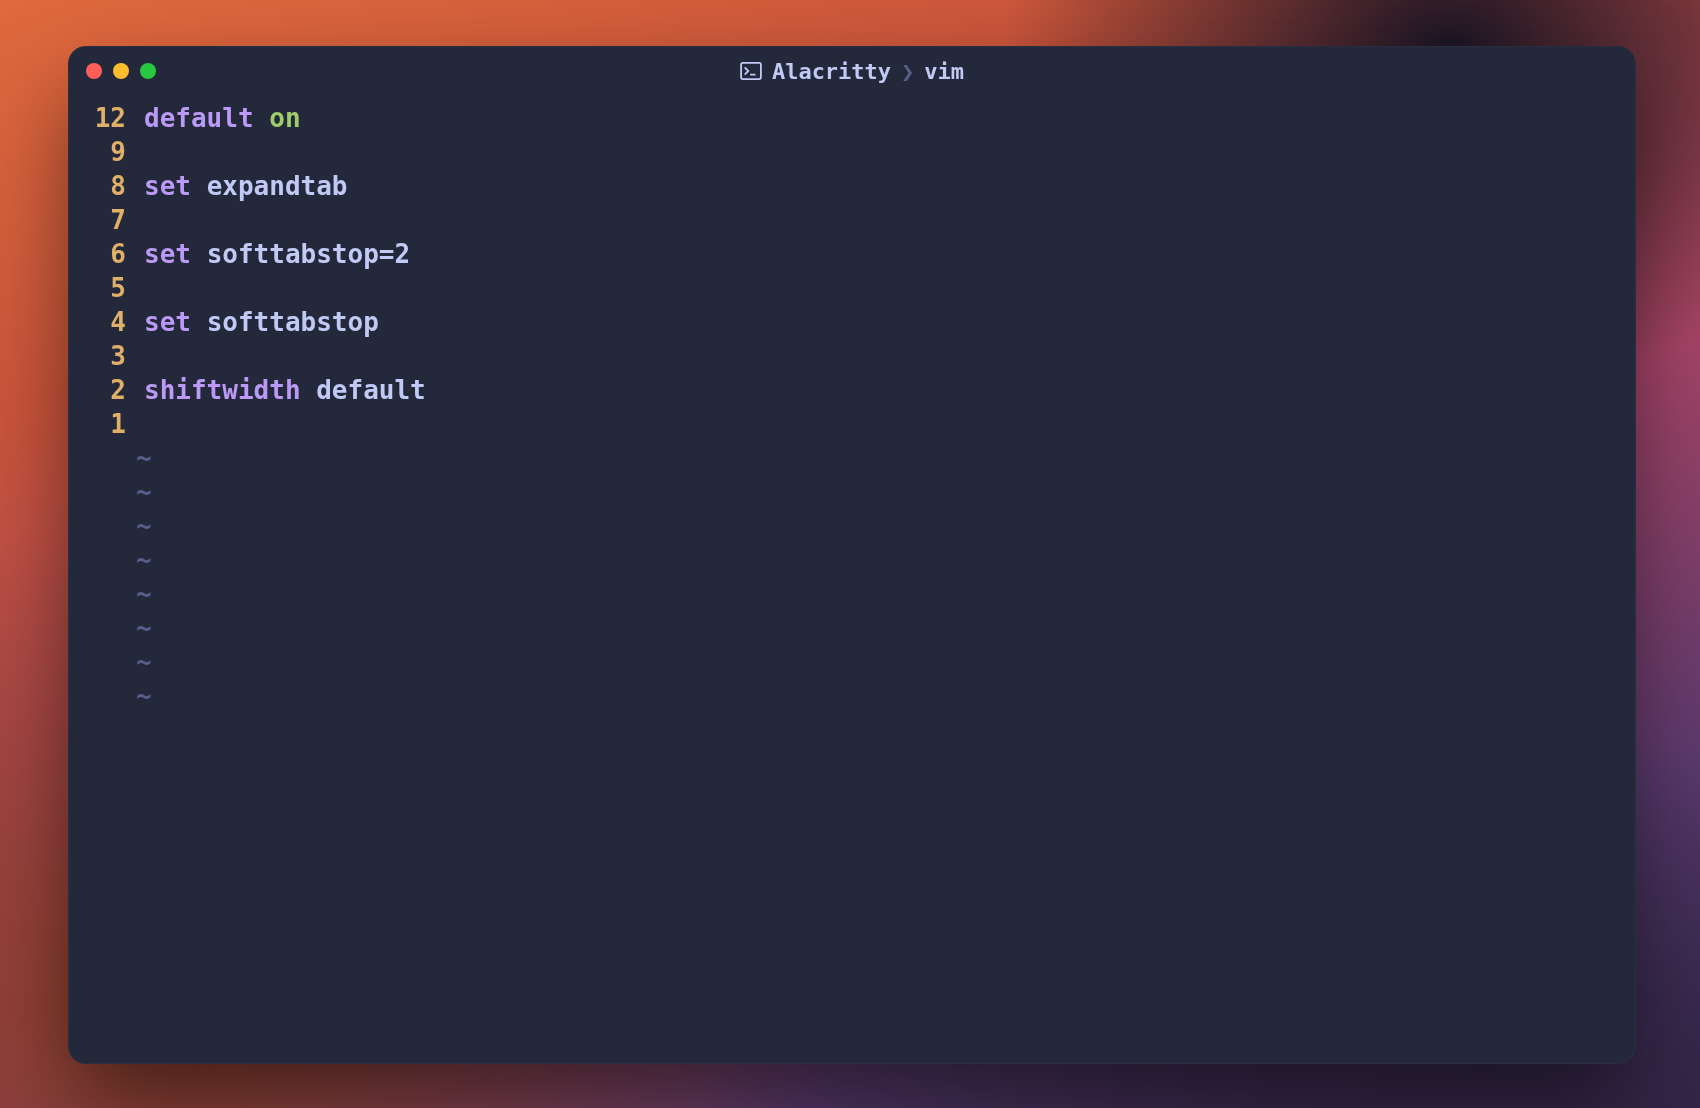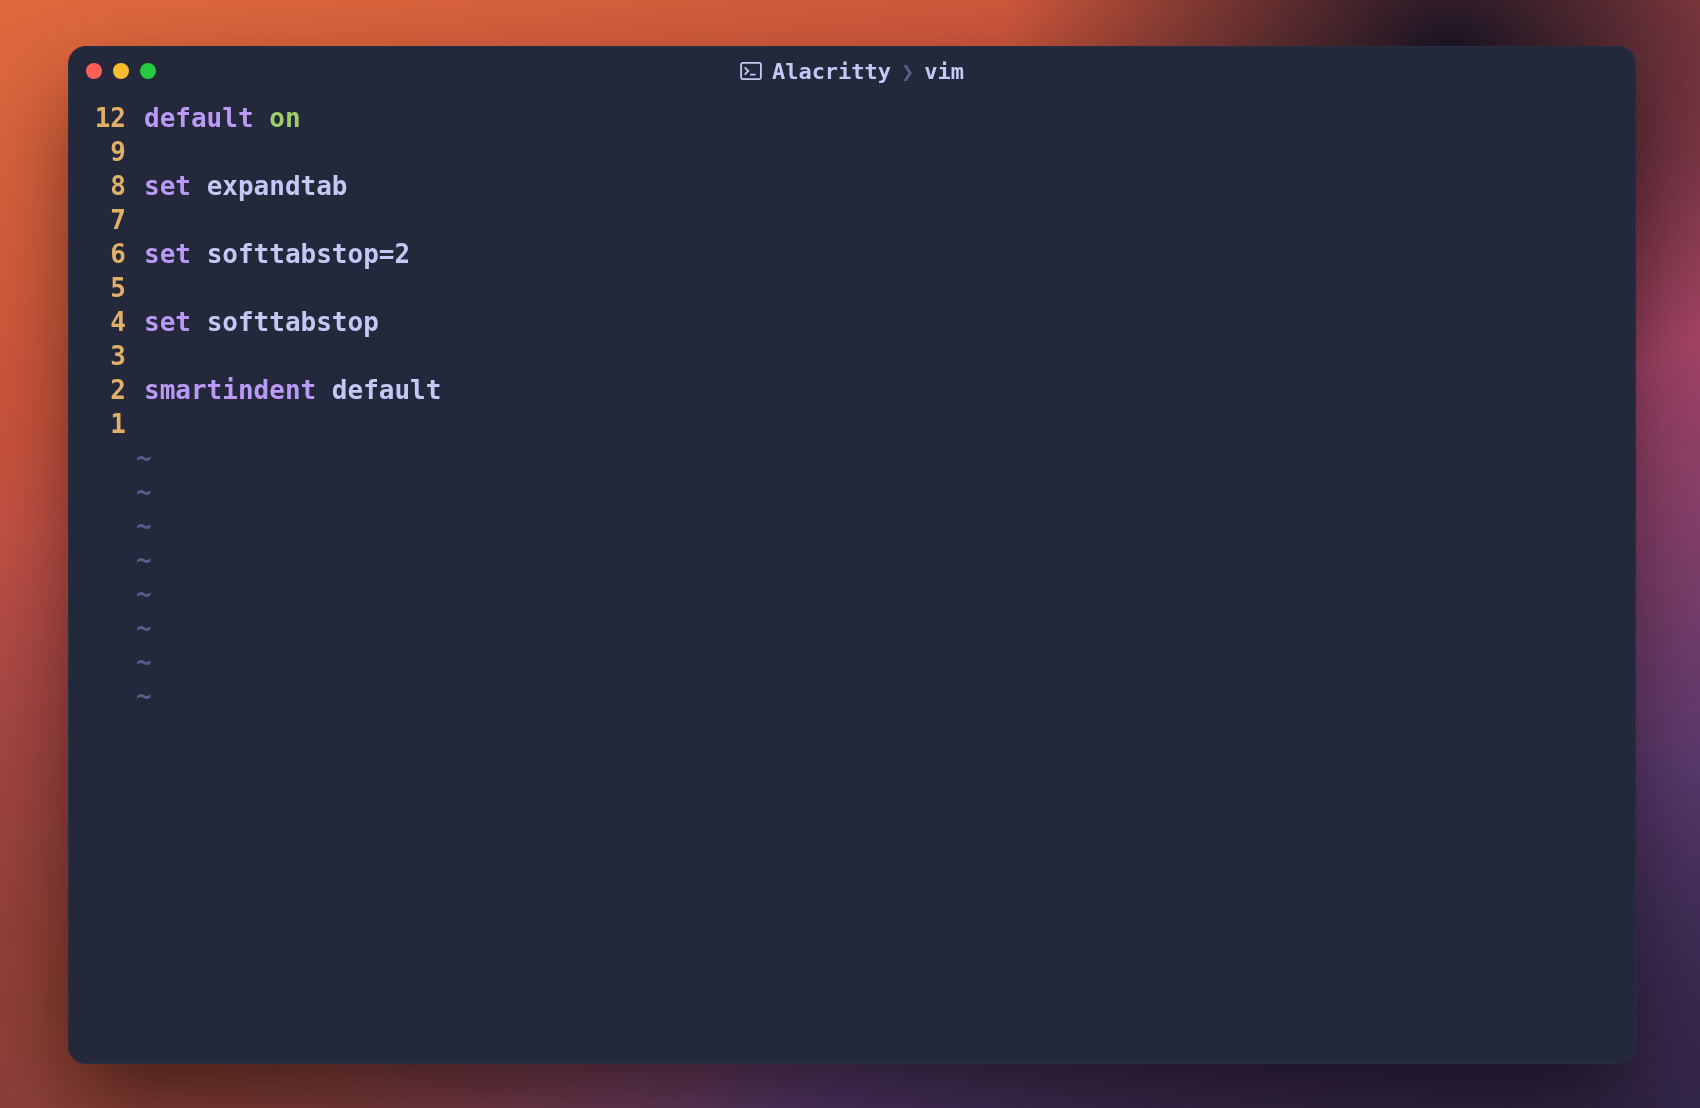--- a/index.html
+++ b/index.html
@@ -145,21 +145,21 @@
 
   <div class="editor" id="editor">
       <div class="line"><span class="gutter">12</span><span class="code"><span class="tok-kw">default</span><span class="tok-plain"> </span><span class="tok-on">on</span></span></div>
       <div class="line"><span class="gutter">9</span><span class="code"></span></div>
       <div class="line"><span class="gutter">8</span><span class="code"><span class="tok-kw">set</span><span class="tok-plain"> </span><span class="tok-id">expandtab</span></span></div>
       <div class="line"><span class="gutter">7</span></div>
       <div class="line"><span class="gutter">6</span><span class="code"><span class="tok-kw">set</span><span class="tok-plain"> </span><span class="tok-id">softtabstop</span><span class="tok-plain">=2</span></span></div>
       <div class="line"><span class="gutter">5</span></div>
       <div class="line"><span class="gutter">4</span><span class="code"><span class="tok-kw">set</span><span class="tok-plain"> </span><span class="tok-id">softtabstop</span></span></div>
       <div class="line"><span class="gutter">3</span><span class="code"></span></div>
-      <div class="line"><span class="gutter">2</span><span class="code"><span class="tok-kw">smartindent</span><span class="tok-plain"> default</span></span></div>
+      <div class="line"><span class="gutter">2</span><span class="code"><span class="tok-kw">shiftwidth</span><span class="tok-plain"> default</span></span></div>
       <div class="line"><span class="gutter">1</span><span class="code"></span></div>
       <div class="line tilde-line"><span class="gutter"> </span><span class="code">~</span></div>
       <div class="line tilde-line"><span class="gutter"> </span><span class="code">~</span></div>
       <div class="line tilde-line"><span class="gutter"> </span><span class="code">~</span></div>
       <div class="line tilde-line"><span class="gutter"> </span><span class="code">~</span></div>
       <div class="line tilde-line"><span class="gutter"> </span><span class="code">~</span></div>
       <div class="line tilde-line"><span class="gutter"> </span><span class="code">~</span></div>
       <div class="line tilde-line"><span class="gutter"> </span><span class="code">~</span></div>
       <div class="line tilde-line"><span class="gutter"> </span><span class="code">~</span></div>
     </div>

